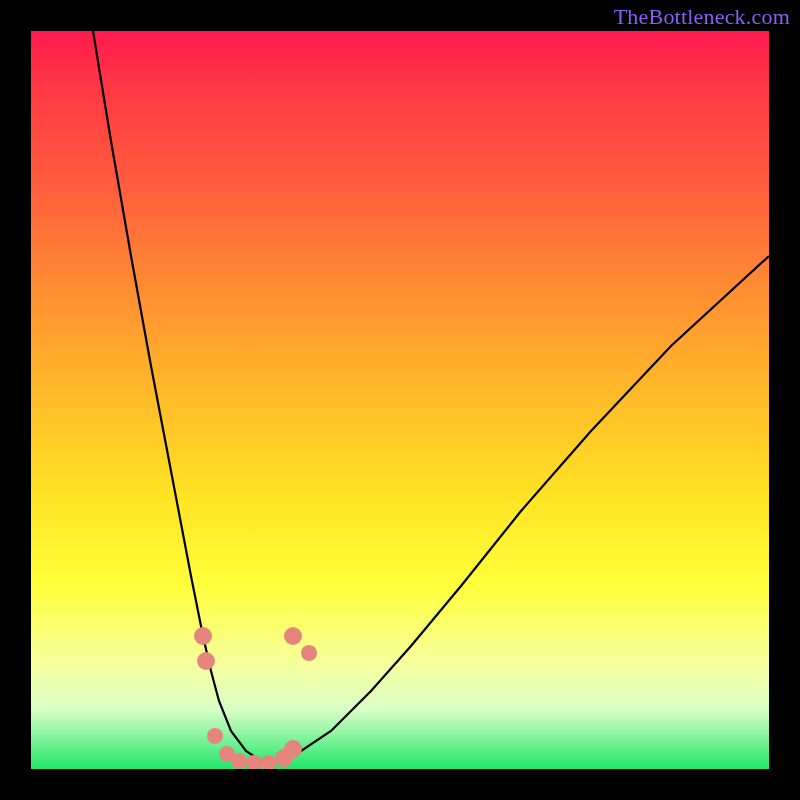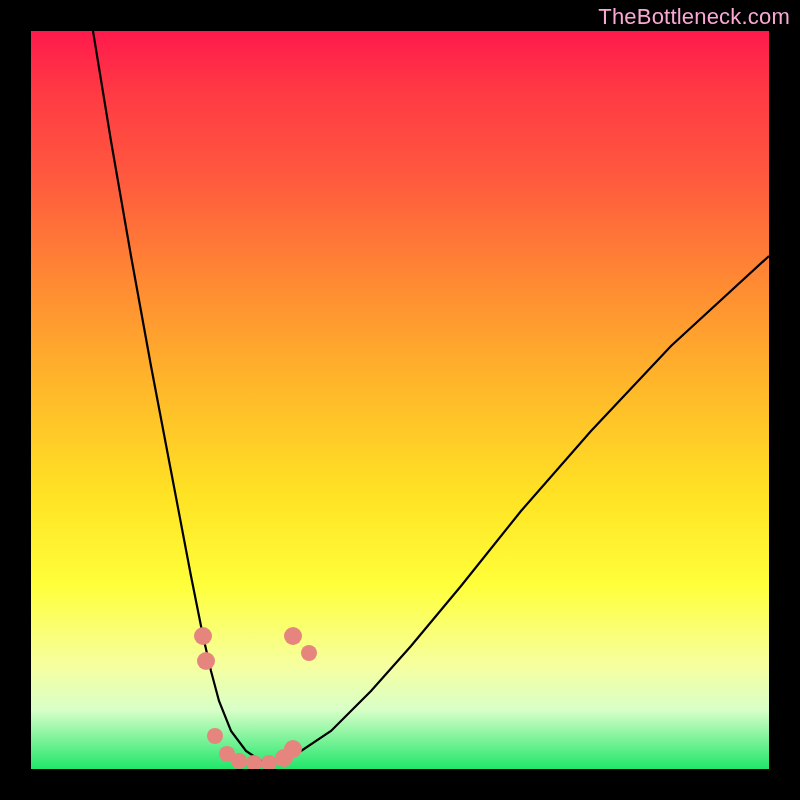--- a/index.html
+++ b/index.html
@@ -44,24 +44,25 @@
   .curve-svg {
     position: absolute;
     inset: 0;
     width: 738px;
     height: 738px;
   }
   .watermark {
     position: absolute;
     top: 4px;
     right: 10px;
-    color: #f9a8d4;
+    color: #8b5cf6;
     font-size: 22px;
     font-weight: 500;
     letter-spacing: 0.2px;
+    font-family: Liberation Serif, serif;
   }
 </style>
 </head>
 <body>
 
 <div class="frame">
   <div class="plot-area">
     <div class="gradient-bg"></div>
     <svg class="curve-svg" viewBox="0 0 738 738" preserveAspectRatio="none">
       <path id="curve-path" fill="none" stroke="#000000" stroke-width="2.2" d="M62 0 L80 110 L100 225 L120 335 L140 440 L160 545 L172 605 L180 640 L188 670 L200 700 L215 720 L230 730 L248 730 L270 720 L300 700 L340 660 L380 615 L430 555 L490 480 L560 400 L640 315 L738 225"></path>

